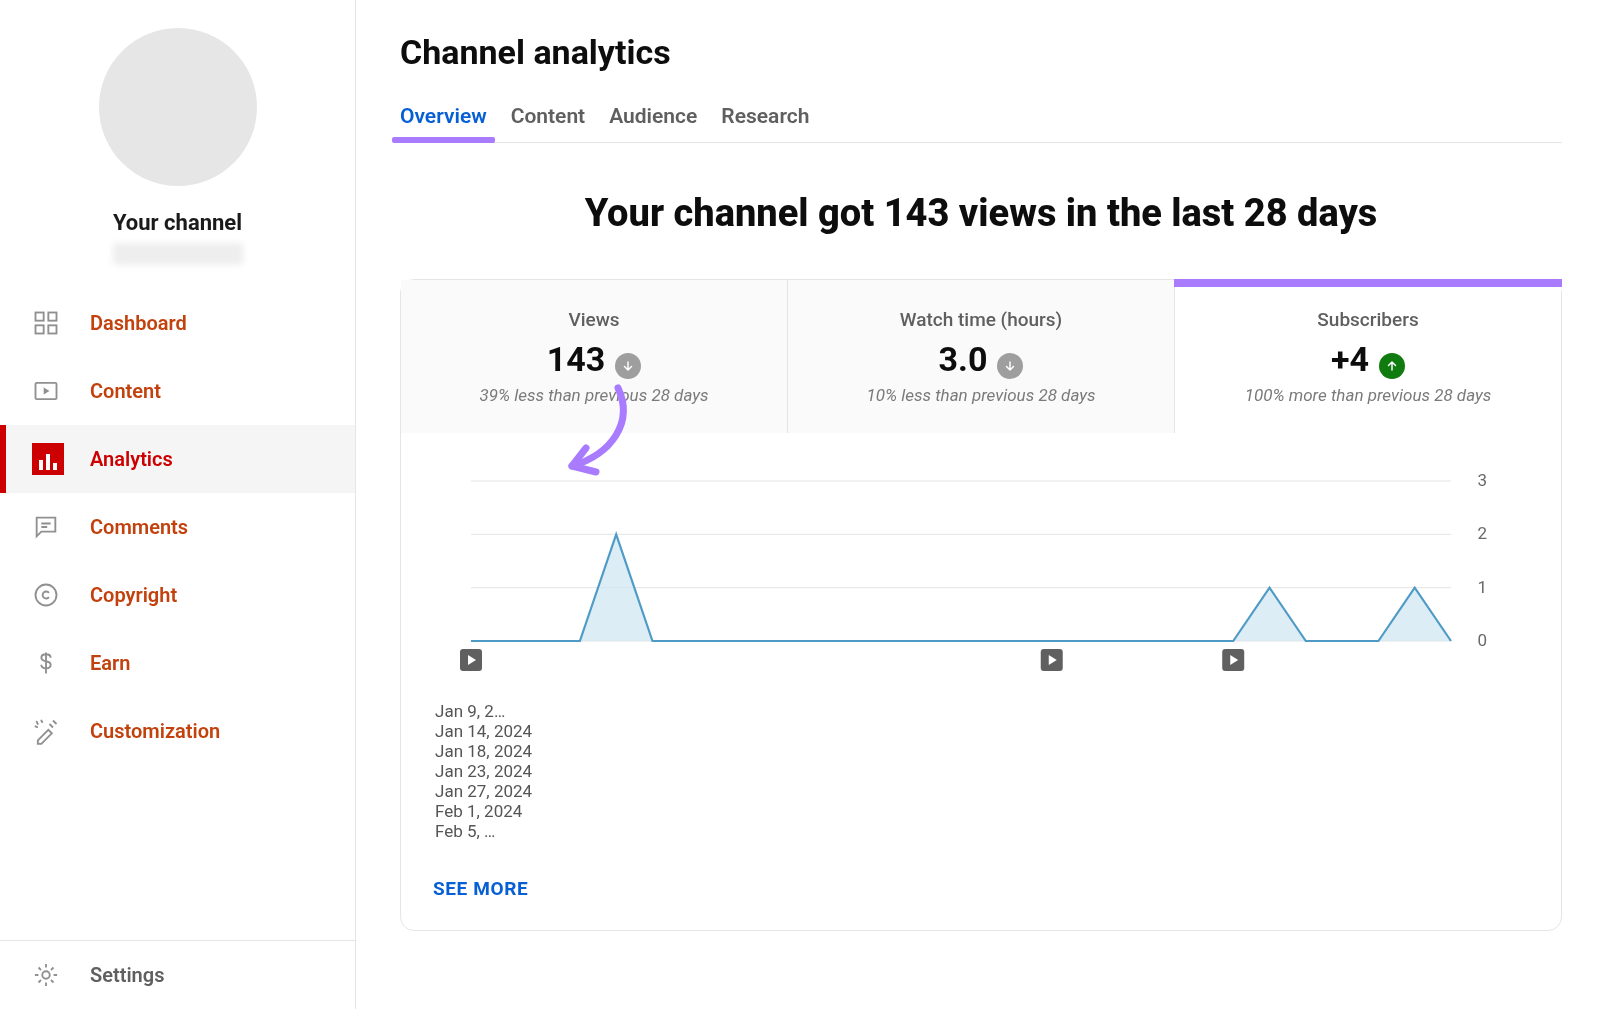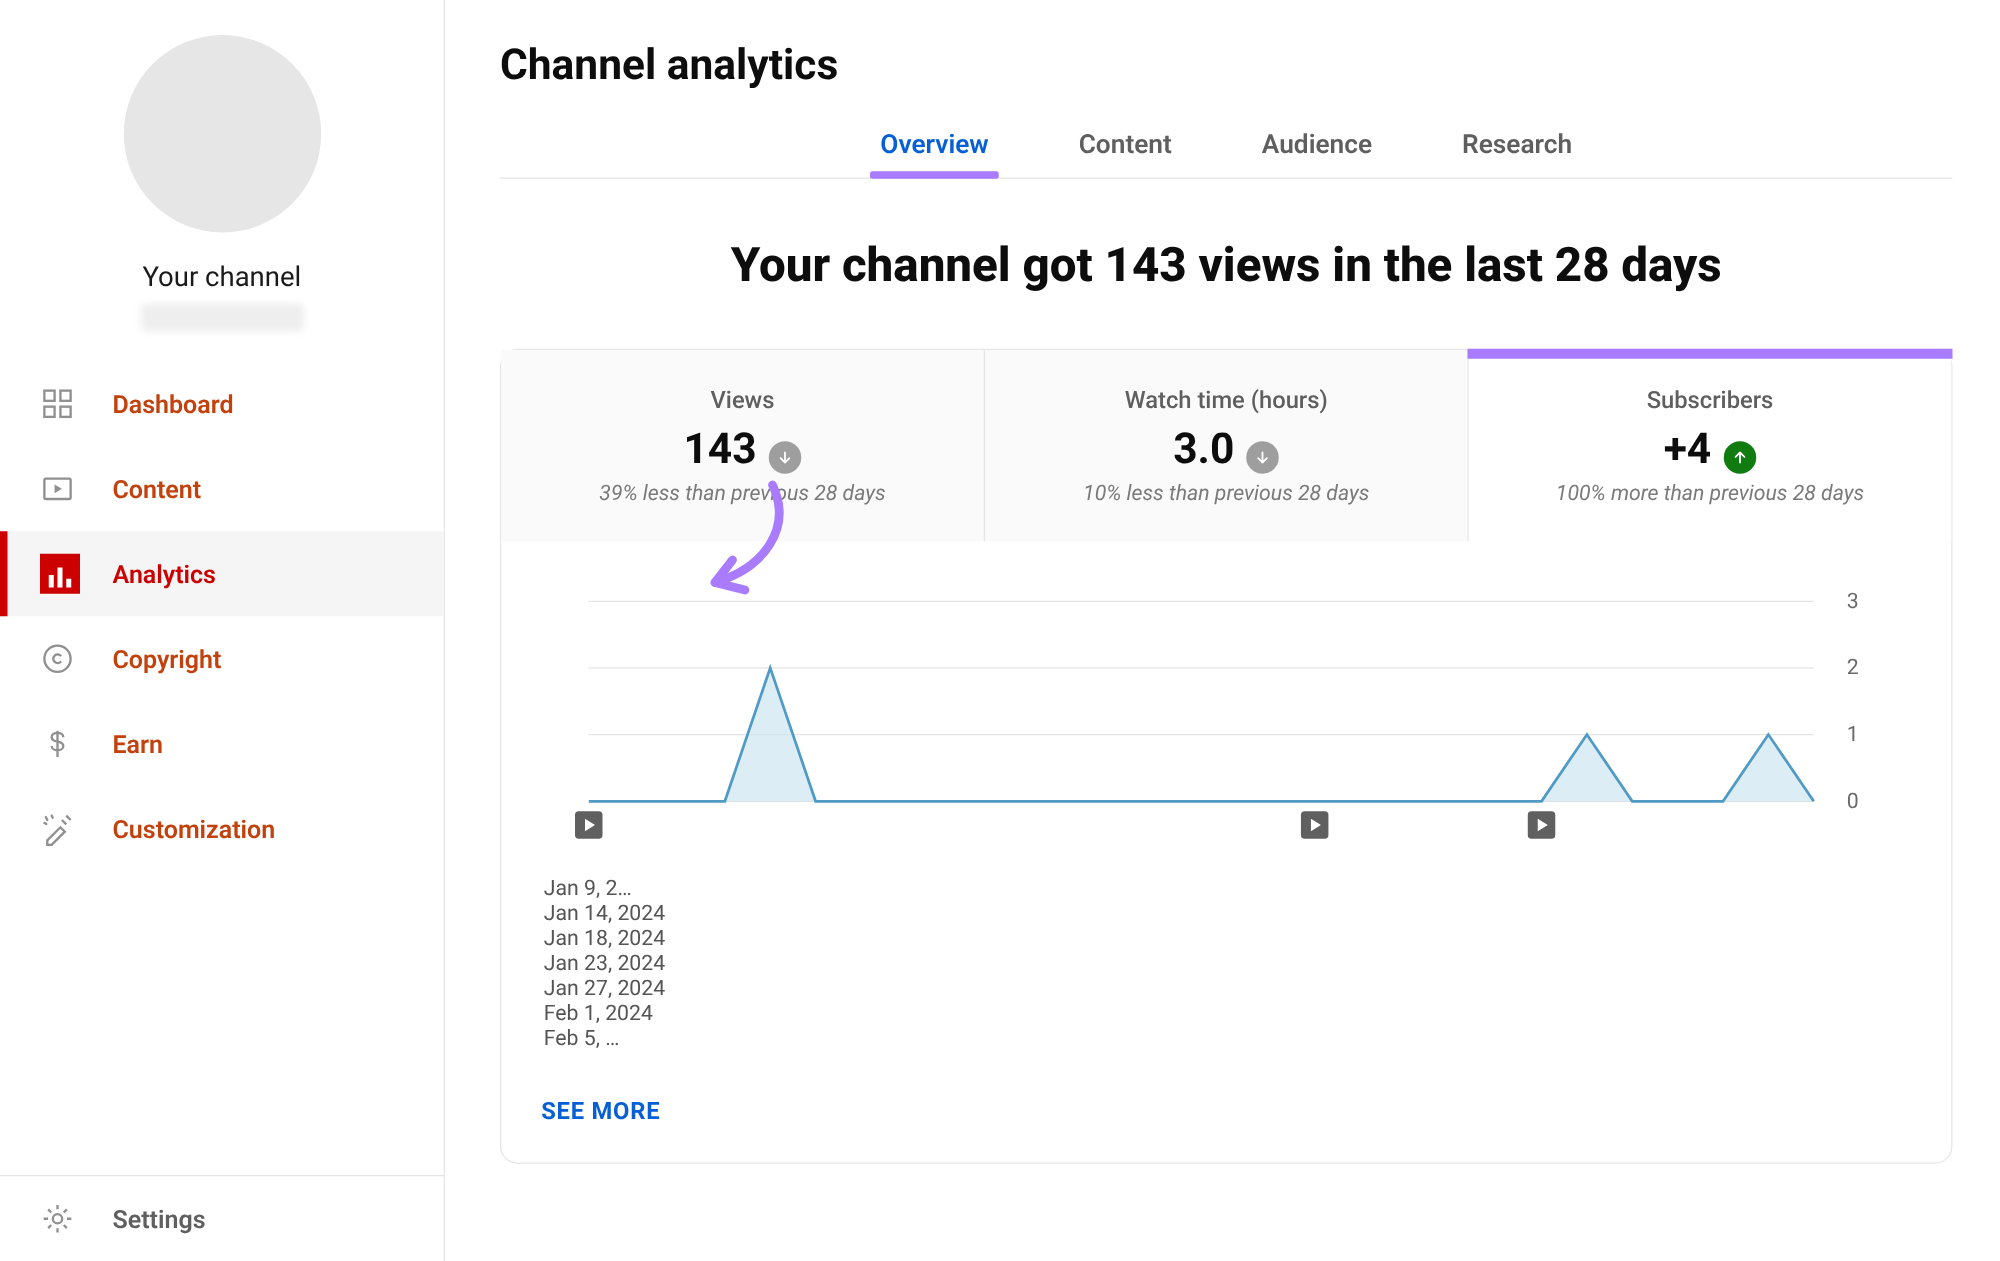--- a/index.html
+++ b/index.html
@@ -3,42 +3,42 @@
 <meta charset="utf-8">
 <style>
   * { box-sizing: border-box; margin: 0; padding: 0; }
   html, body { width: 1600px; height: 1009px; font-family: -apple-system, BlinkMacSystemFont, "Segoe UI", Roboto, Arial, sans-serif; color:#0d0d0d; background:#fff; overflow:hidden;}
   .app { display:flex; height:100%; }
 
   
   .sidebar { width:356px; border-right:1px solid #e5e5e5; display:flex; flex-direction:column; }
   .channel-block { padding:28px 0 24px 0; text-align:center; }
   .avatar { width:158px; height:158px; border-radius:50%; background:#e6e6e6; margin:0 auto 24px auto; }
-  .channel-label { font-size:22px; font-weight:400; color:#1a1a1a; }
+  .channel-label { font-size:22px; font-weight:700; color:#1a1a1a; }
   .channel-name-blur { width:130px; height:22px; margin:8px auto 0 auto; background:#eee; filter:blur(3px); border-radius:3px;}
   .nav { flex:1; overflow:auto;}
   .nav-item { display:flex; align-items:center; height:68px; padding-left:32px; cursor:pointer; font-size:20px; font-weight:600; color:#c2410c; }
   .nav-item .icon-slot { width:58px; display:flex; align-items:center; }
   .nav-item.active { background:#f5f5f5; color:#c00; position:relative;}
   .nav-item.active::before { content:""; position:absolute; left:0; top:0; bottom:0; width:6px; background:#c00;}
   .nav-divider { border-top:1px solid #e5e5e5; margin-top:12px;}
   .settings-row { display:flex; align-items:center; height:68px; padding-left:32px; font-size:20px; font-weight:600; color:#5f5f5f; cursor:pointer;}
   .settings-row .icon-slot{ width:58px; display:flex; align-items:center;}
 
   
   .ic { width:28px; height:28px; display:inline-block; }
 
   
   .ic-analytics-box { width:32px;height:32px;background:#c00;display:flex;align-items:flex-end;justify-content:center;gap:3px;padding:5px 5px;}
   .ic-analytics-box span{display:block;width:4px;background:#fff;}
 
   
   .main { flex:1; padding:32px 38px 0 44px; position:relative;}
   .page-title { font-size:34px; font-weight:700; margin-bottom:24px; }
-  .tabs { display:flex; gap:72px; border-bottom:1px solid #e5e5e5;justify-content:center; }
+  .tabs { display:flex; gap:24px; border-bottom:1px solid #e5e5e5; }
   .tab { font-size:21px; font-weight:600; color:#5f5f5f; padding:8px 0 14px 0; cursor:pointer; position:relative;}
   .tab.active { color:#065fd4;}
   .tab.active::after{content:"";position:absolute;left:-8px;right:-8px;bottom:-1px;height:6px;background:#a97cff;border-radius:2px;}
   .headline { font-size:38px; font-weight:800; text-align:center; margin:48px 0 44px 0;}
   .card { border:1px solid #e5e5e5; border-radius:14px; }
   .metrics-row { display:flex; }
   .metric { flex:1; text-align:center; padding:28px 12px 28px 12px; border-right:1px solid #e5e5e5; background:#fafafa; cursor:pointer; position:relative;}
   .metric:last-child{ border-right:none; background:#fff;}
   .metric.selected::before{content:"";position:absolute;top:-1px;left:-1px;right:-1px;height:8px;background:#a97cff;}
   .metric-title{ font-size:19px; color:#5f5f5f; font-weight:500;}
@@ -96,20 +96,29 @@
         <span class="icon-slot">
           <span class="ic-analytics-box">
               <span style="height:10px"></span>
               <span style="height:16px"></span>
               <span style="height:7px"></span>
             </span>
         </span>
         <span>Analytics</span>
       </div>
 
+      <div class="nav-item">
+        <span class="icon-slot">
+          <svg class="ic" viewBox="0 0 24 24" fill="none" stroke="#909090" stroke-width="1.6">
+              <path d="M4 4h16v12H8l-4 4V4z"></path>
+              <path d="M8 9h8M8 12h5"></path>
+            </svg>
+        </span>
+        <span>Comments</span>
+      </div>
 
 
       <div class="nav-item">
         <span class="icon-slot">
           <svg class="ic" viewBox="0 0 24 24" fill="none" stroke="#909090" stroke-width="1.6">
               <circle cx="12" cy="12" r="9"></circle>
               <path d="M14.5 10.2a3 3 0 1 0 0 3.6"></path>
             </svg>
         </span>
         <span>Copyright</span>

